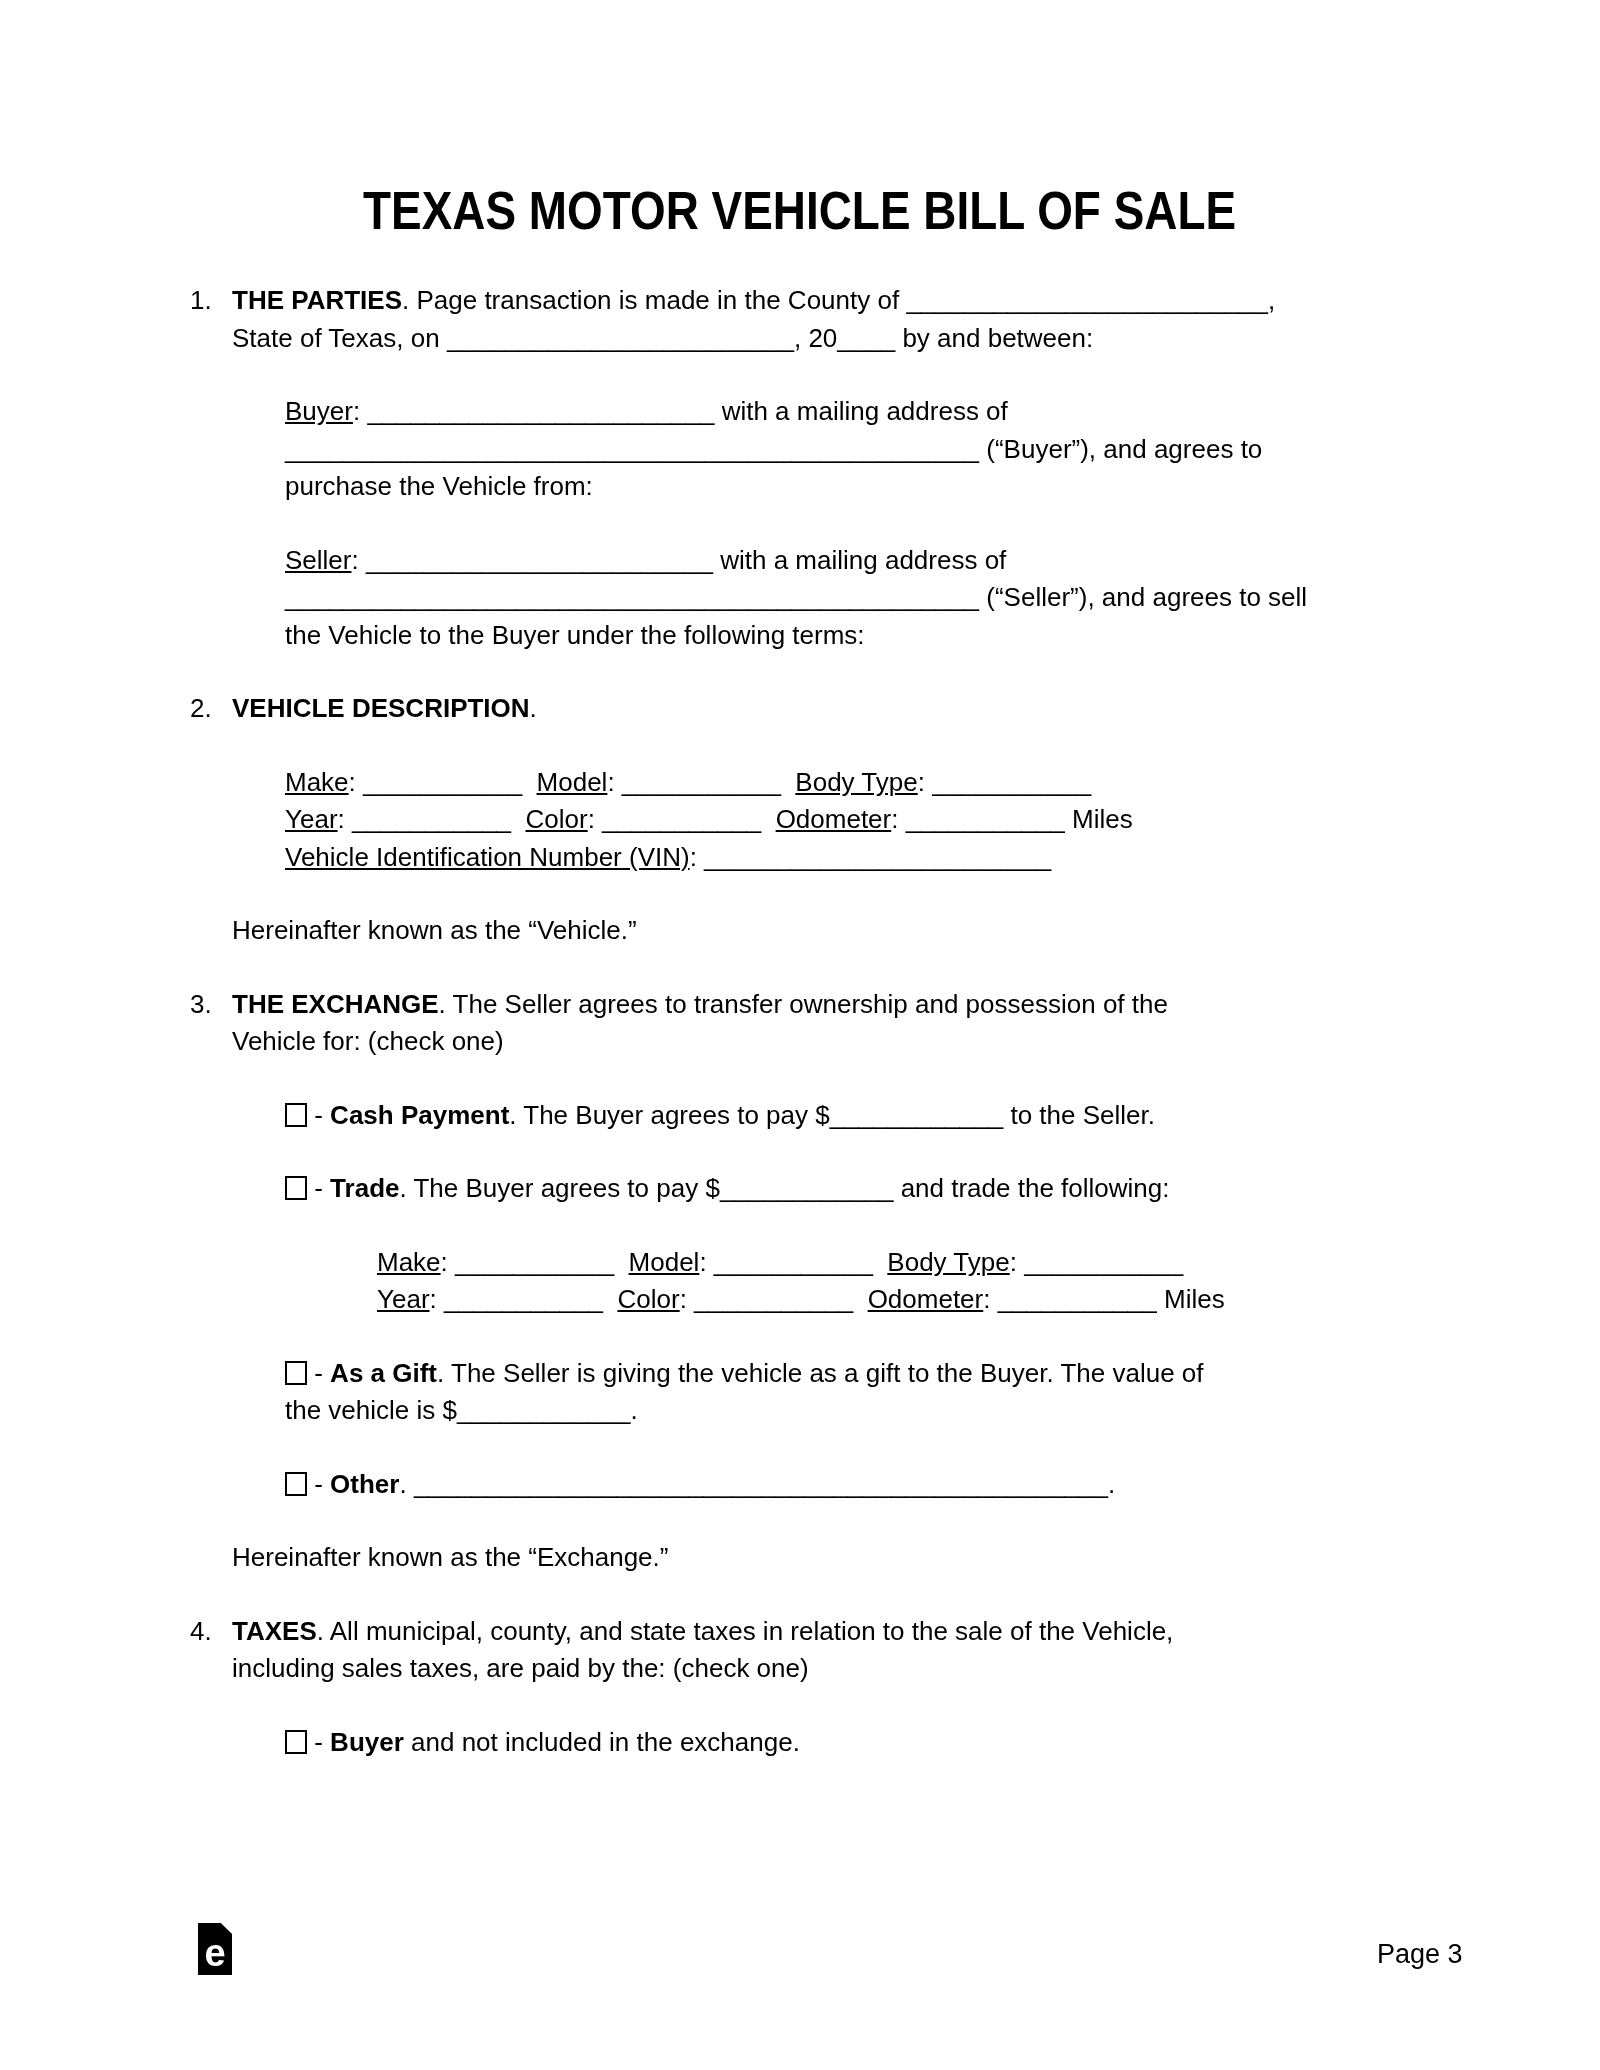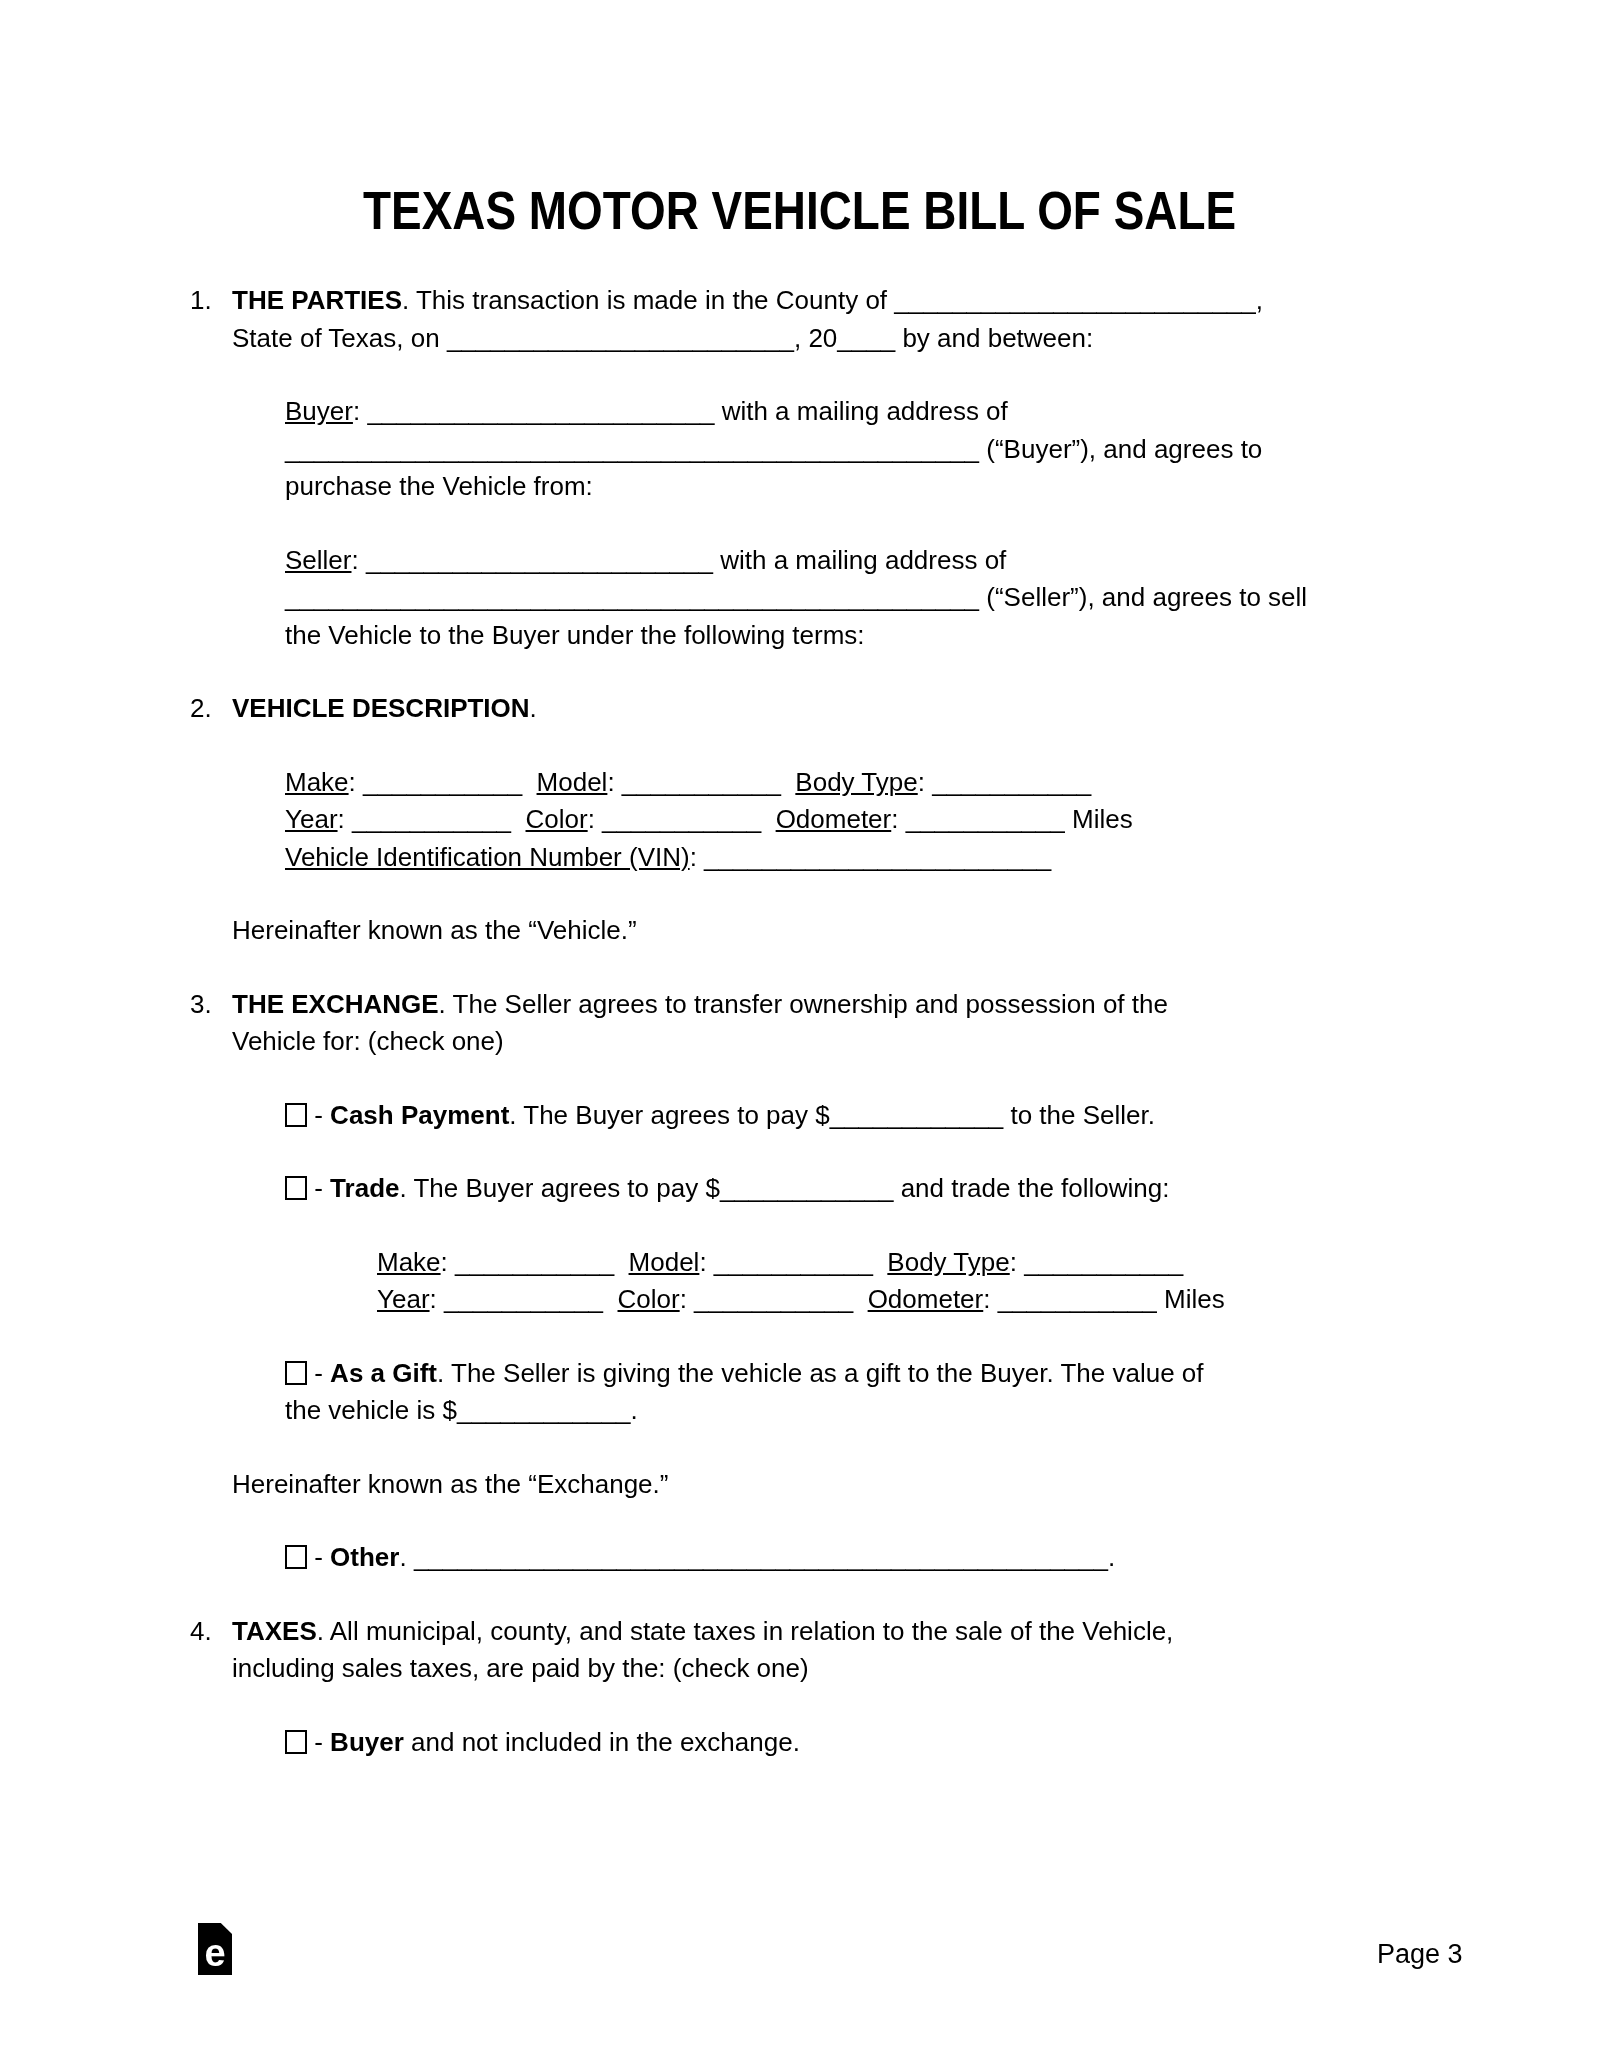--- a/index.html
+++ b/index.html
@@ -45,21 +45,21 @@
 
 <div class="page">
 
   <div class="titlewrap"><span class="title">TEXAS MOTOR VEHICLE BILL OF SALE</span></div>
 
   <div class="content">
 
     <div class="section">
       <span class="num">1.</span>
       <div class="para">
-        <div class="line"><span class="b">THE PARTIES</span><span>. This transaction is made in the County of </span><span>_________________________</span><span>,</span></div>
+        <div class="line"><span class="b">THE PARTIES</span><span>. Page transaction is made in the County of </span><span>_________________________</span><span>,</span></div>
         <div class="line"><span>State of Texas, on </span><span>________________________</span><span>, 20</span><span>____</span><span> by and between:</span></div>
       </div>
 
       <div class="para ind2">
         <div class="line"><span class="u">Buyer</span><span>: </span><span>________________________</span><span> with a mailing address of</span></div>
         <div class="line"><span>________________________________________________</span><span> (“Buyer”), and agrees to</span></div>
         <div class="line"><span>purchase the Vehicle from:</span></div>
       </div>
 
       <div class="para ind2">
@@ -102,26 +102,26 @@
       <div class="para ind3">
         <div class="line"><span class="u">Make</span><span>: </span><span>___________  </span><span class="u">Model</span><span>: </span><span>___________  </span><span class="u">Body Type</span><span>: </span><span>___________</span></div>
         <div class="line"><span class="u">Year</span><span>: </span><span>___________  </span><span class="u">Color</span><span>: </span><span>___________  </span><span class="u">Odometer</span><span>: </span><span>___________</span><span> Miles</span></div>
       </div>
 
       <div class="para ind2">
         <div class="line"><span class="cb"></span><span> - </span><span class="b">As a Gift</span><span>. The Seller is giving the vehicle as a gift to the Buyer. The value of</span></div>
         <div class="line"><span>the vehicle is $</span><span>____________</span><span>.</span></div>
       </div>
 
+      <div class="para ind2">
+        <div class="line"><span class="cb"></span><span> - </span><span class="b">Other</span><span>. </span><span>________________________________________________</span><span>.</span></div>
+      </div>
+
       <div class="para">
         <div class="line"><span>Hereinafter known as the “Exchange.”</span></div>
-      </div>
-
-      <div class="para ind2">
-        <div class="line"><span class="cb"></span><span> - </span><span class="b">Other</span><span>. </span><span>________________________________________________</span><span>.</span></div>
       </div>
     </div>
 
     <div class="section">
       <span class="num">4.</span>
       <div class="para">
         <div class="line"><span class="b">TAXES</span><span>. All municipal, county, and state taxes in relation to the sale of the Vehicle,</span></div>
         <div class="line"><span>including sales taxes, are paid by the: (check one)</span></div>
       </div>
       <div class="para ind2">

